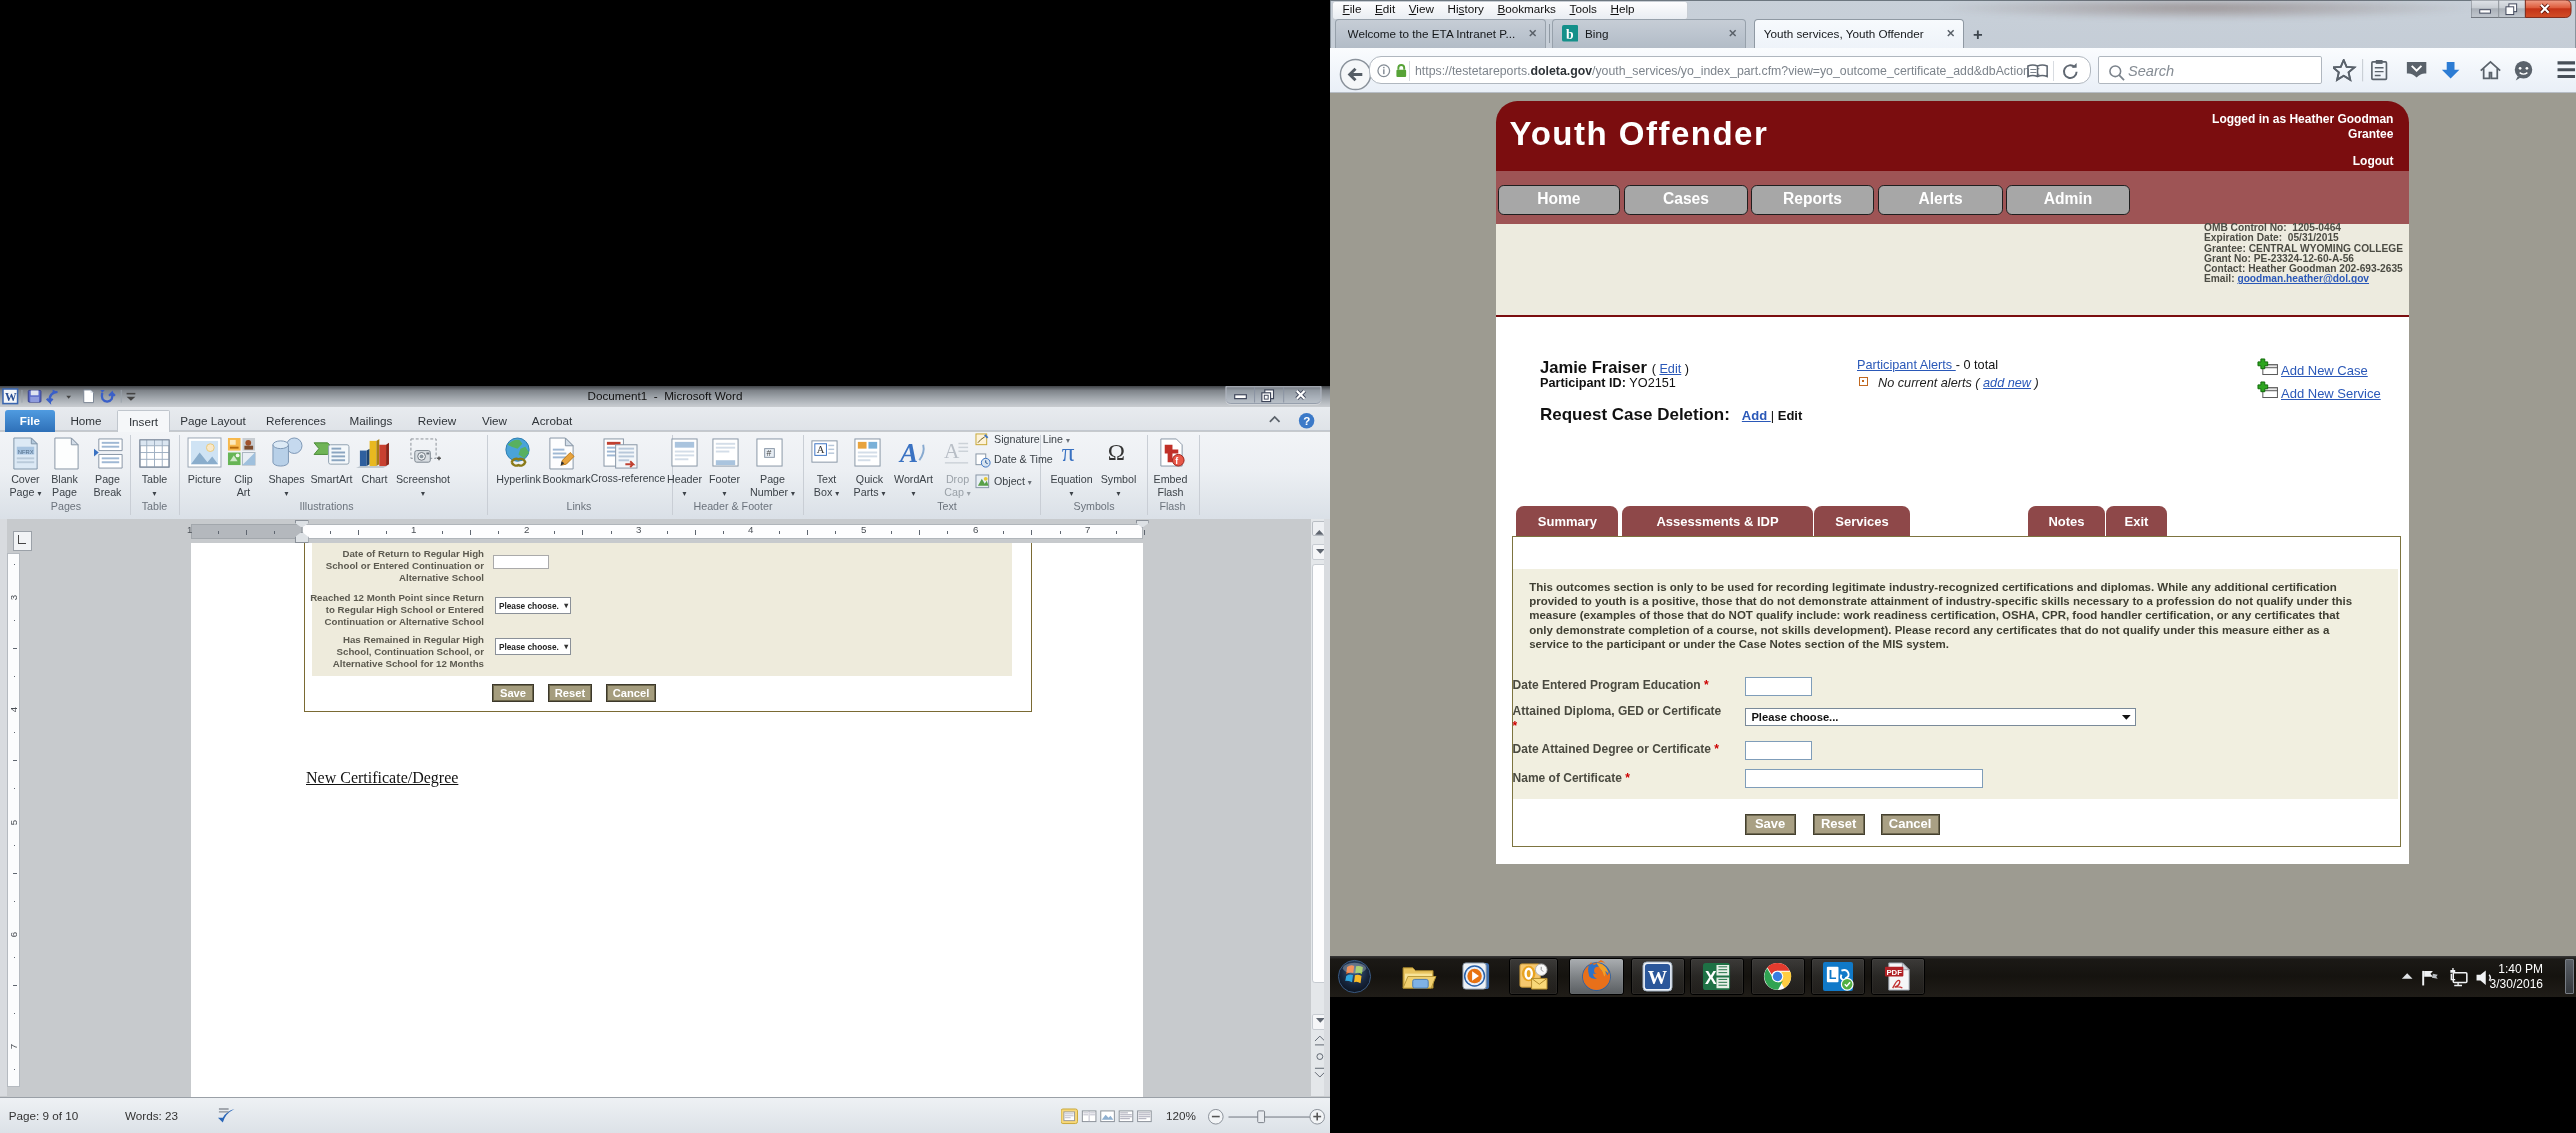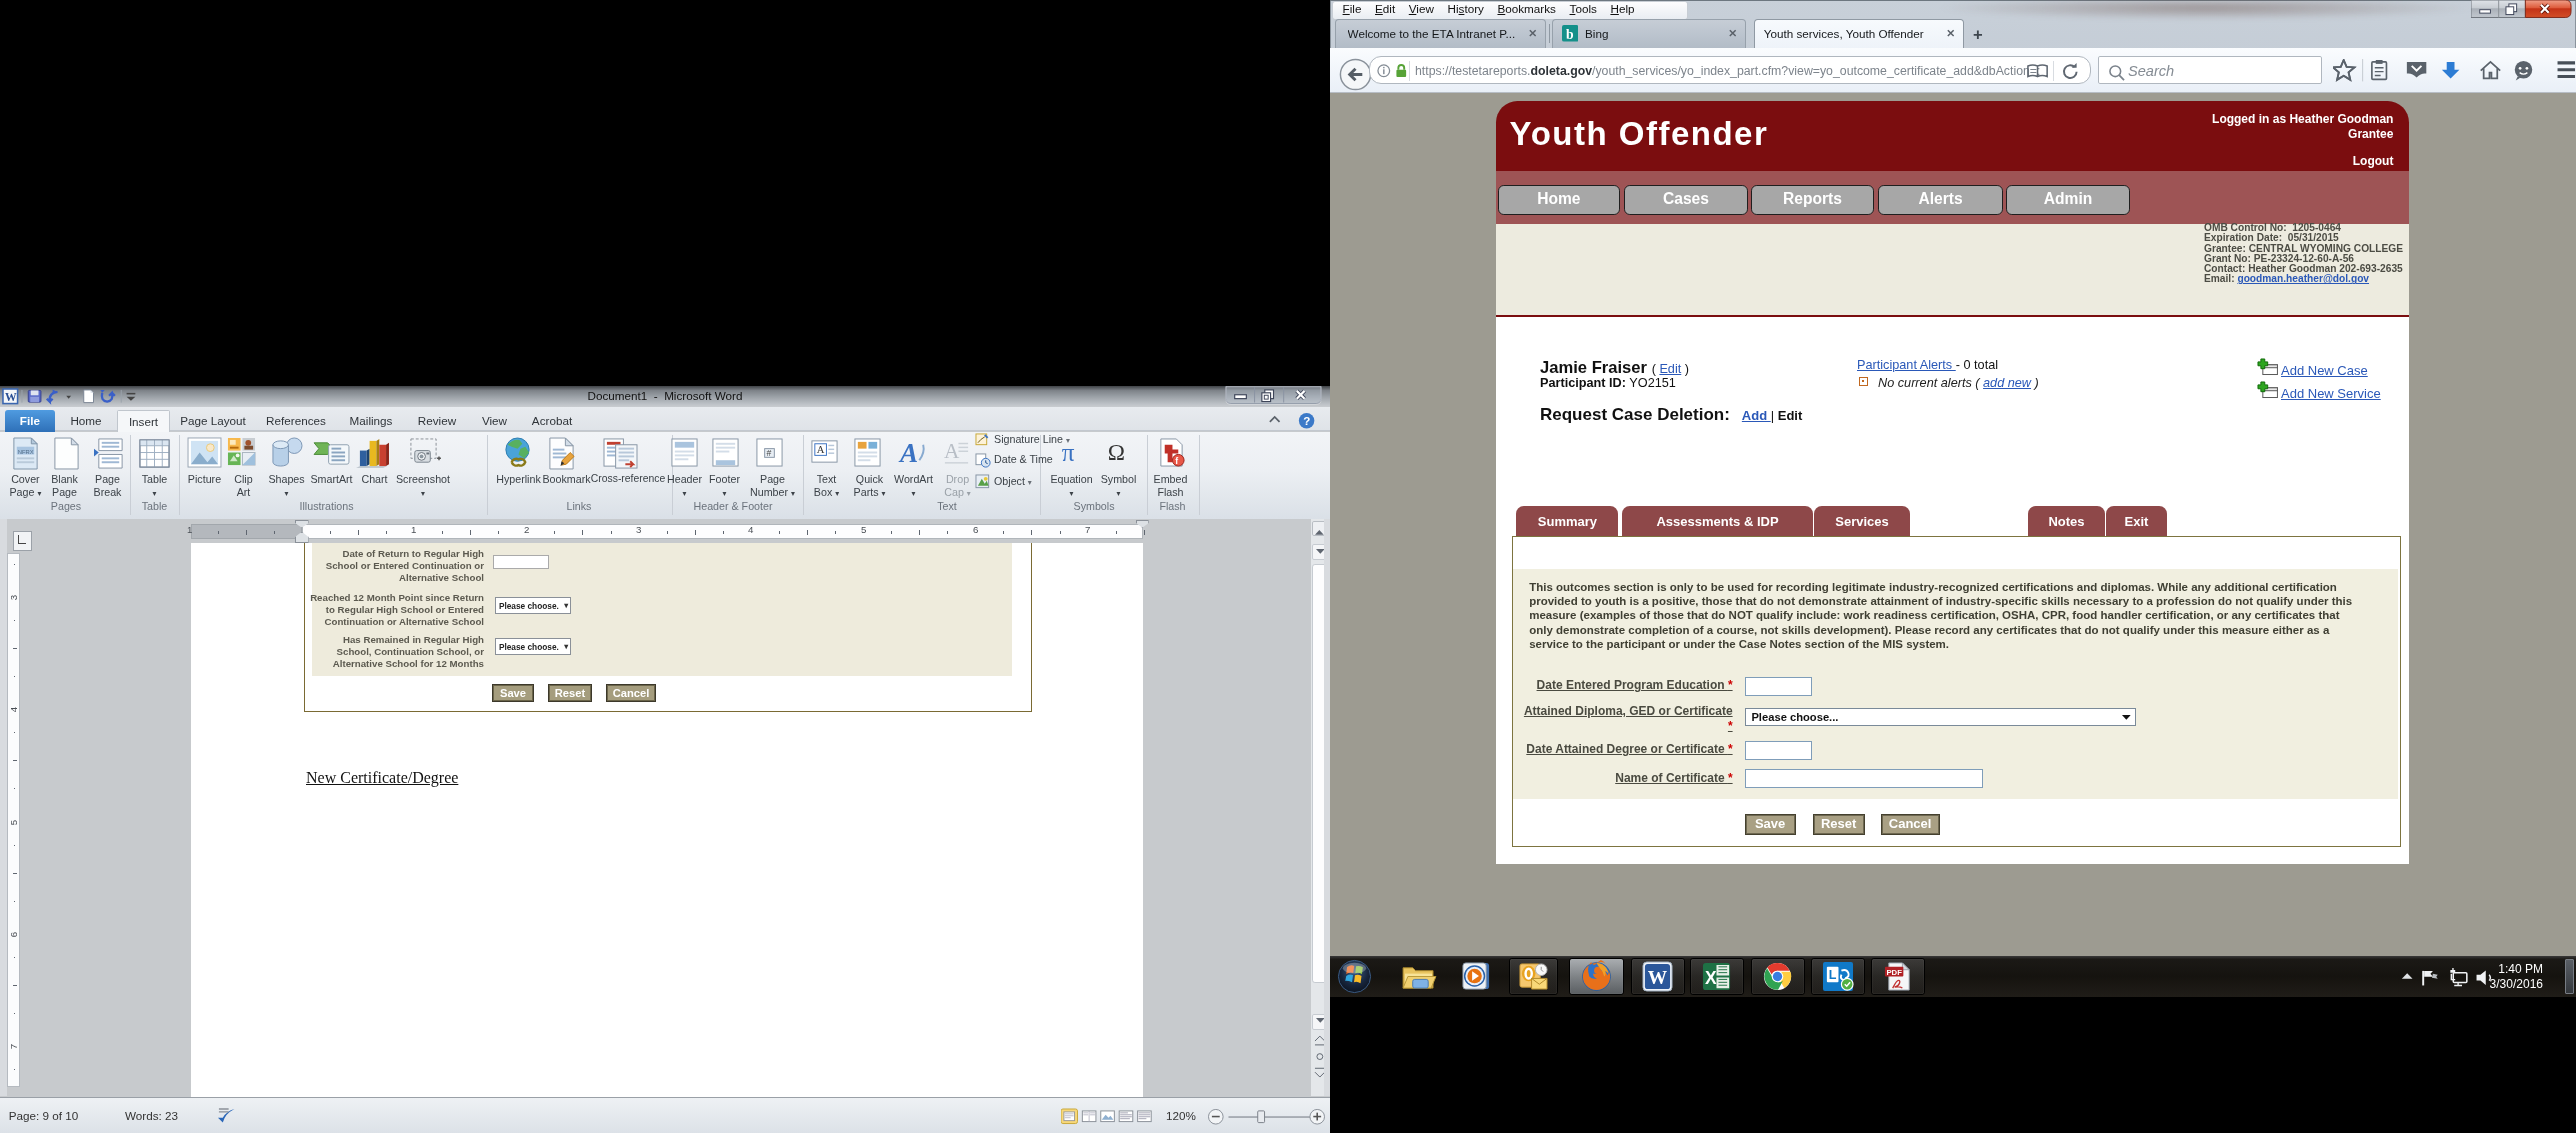--- a/index.html
+++ b/index.html
@@ -73,21 +73,21 @@
 #footer { position:absolute; left:0; top:771px; width:913px; height:52px; background:#7b0d0f; border-radius:0 0 17.5px 17.5px; }
 
 
 #fbox { position:absolute; left:15.6px; top:443px; width:889px; height:311px; border:1.9px solid #7d7440; background:#fff; }
 #fbar { position:absolute; left:0; top:0; width:885px; height:32px; background:#d8d2a2; }
 #fbody { position:absolute; left:0; top:32px; width:885px; height:230px; background:#f1efe0; }
 a.lk { color:#2a58b8; text-decoration:underline; }
 .ptab { position:absolute; top:413px; height:30px; background:#8e4849; border-radius:7.8px 7.8px 0 0;
   color:#fff; font-weight:bold; font-size:13px; text-align:center; padding-top:7.8px; }
 .ptaba { background:#c9ba52;margin-top:48px; }
-.flbl { position:absolute; left:0px; width:220px; text-align:right; font-size:12px; font-weight:bold; color:#4a4a40; line-height:14.6px;text-decoration:underline; }
+.flbl { position:absolute; left:0px; width:220px; font-size:12px; font-weight:bold; color:#4a4a40; line-height:14.6px; }
 .req { color:#cc0000; }
 .fin { position:absolute; height:18.5px; background:#fff; border:1px solid #7f9db9; }
 .fsel { position:absolute; height:17.5px; background:#fff; border:1px solid #7a8a99; font-size:11.2px; font-weight:bold; color:#111; }
 .pbtn { position:absolute; height:18.5px; background:#a9a084; border:1px solid #6e6851; outline:1px solid #44402e;
   color:#fff; font-size:13px; font-weight:bold; text-align:center; padding-top:0px; }
 
 
 #tbar { position:absolute; left:1330px; top:956px; width:1246px; height:41px;
   background:linear-gradient(#3a3a3a 0%, #1b1916 8%, #15130f 50%, #201d18 100%); }
 .tbtn { position:absolute; top:1.9px; height:37px; border:1px solid #000; border-radius:2.9px;

